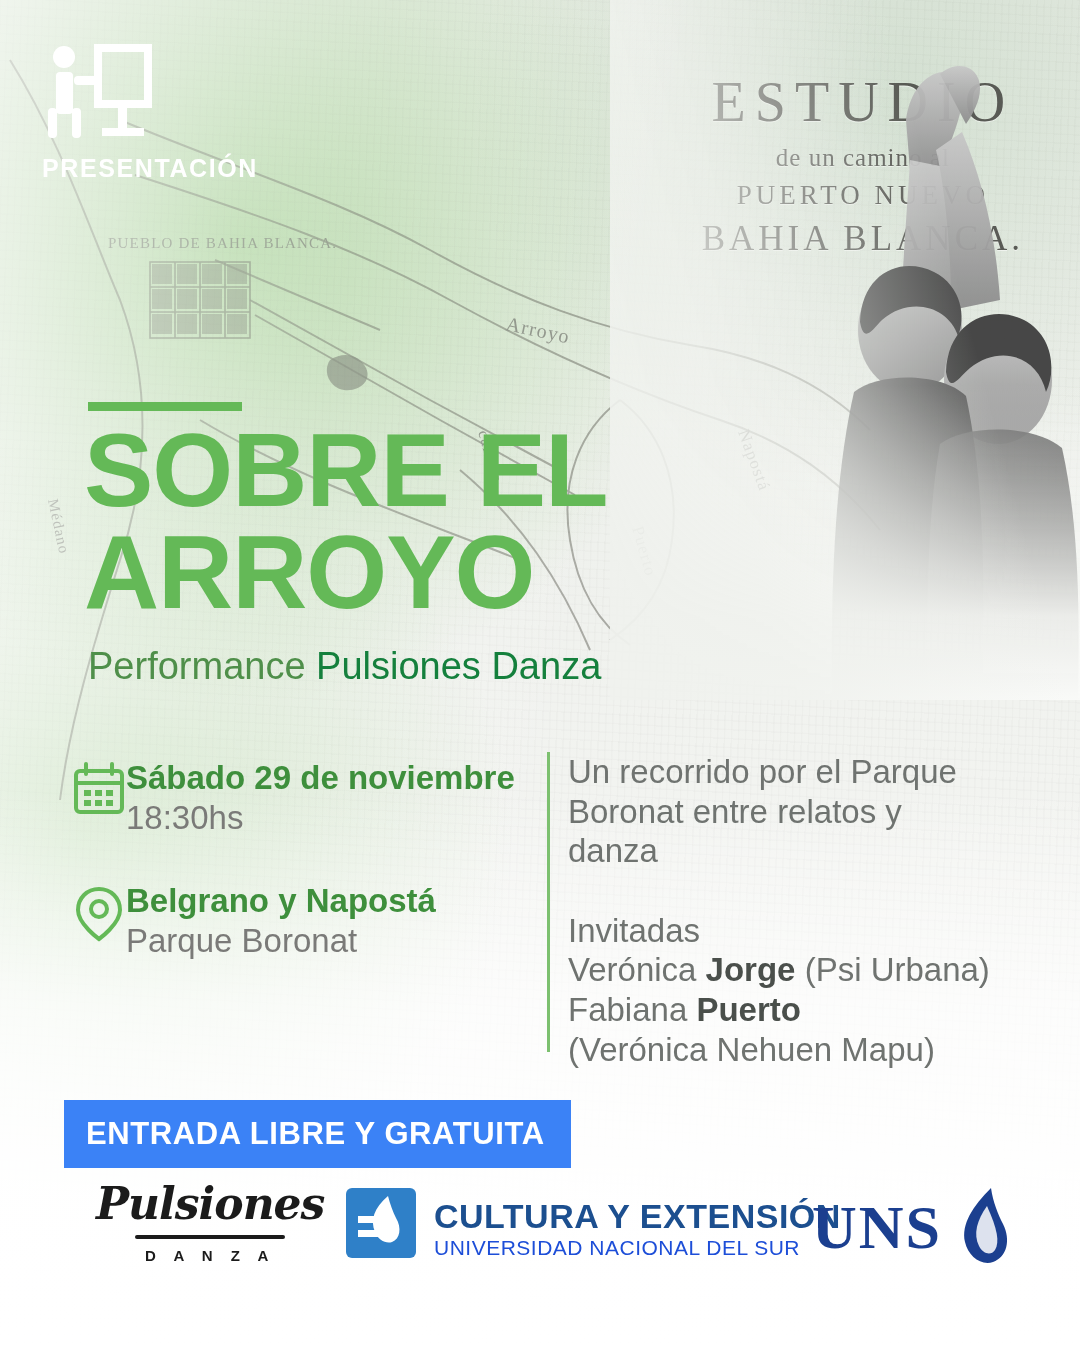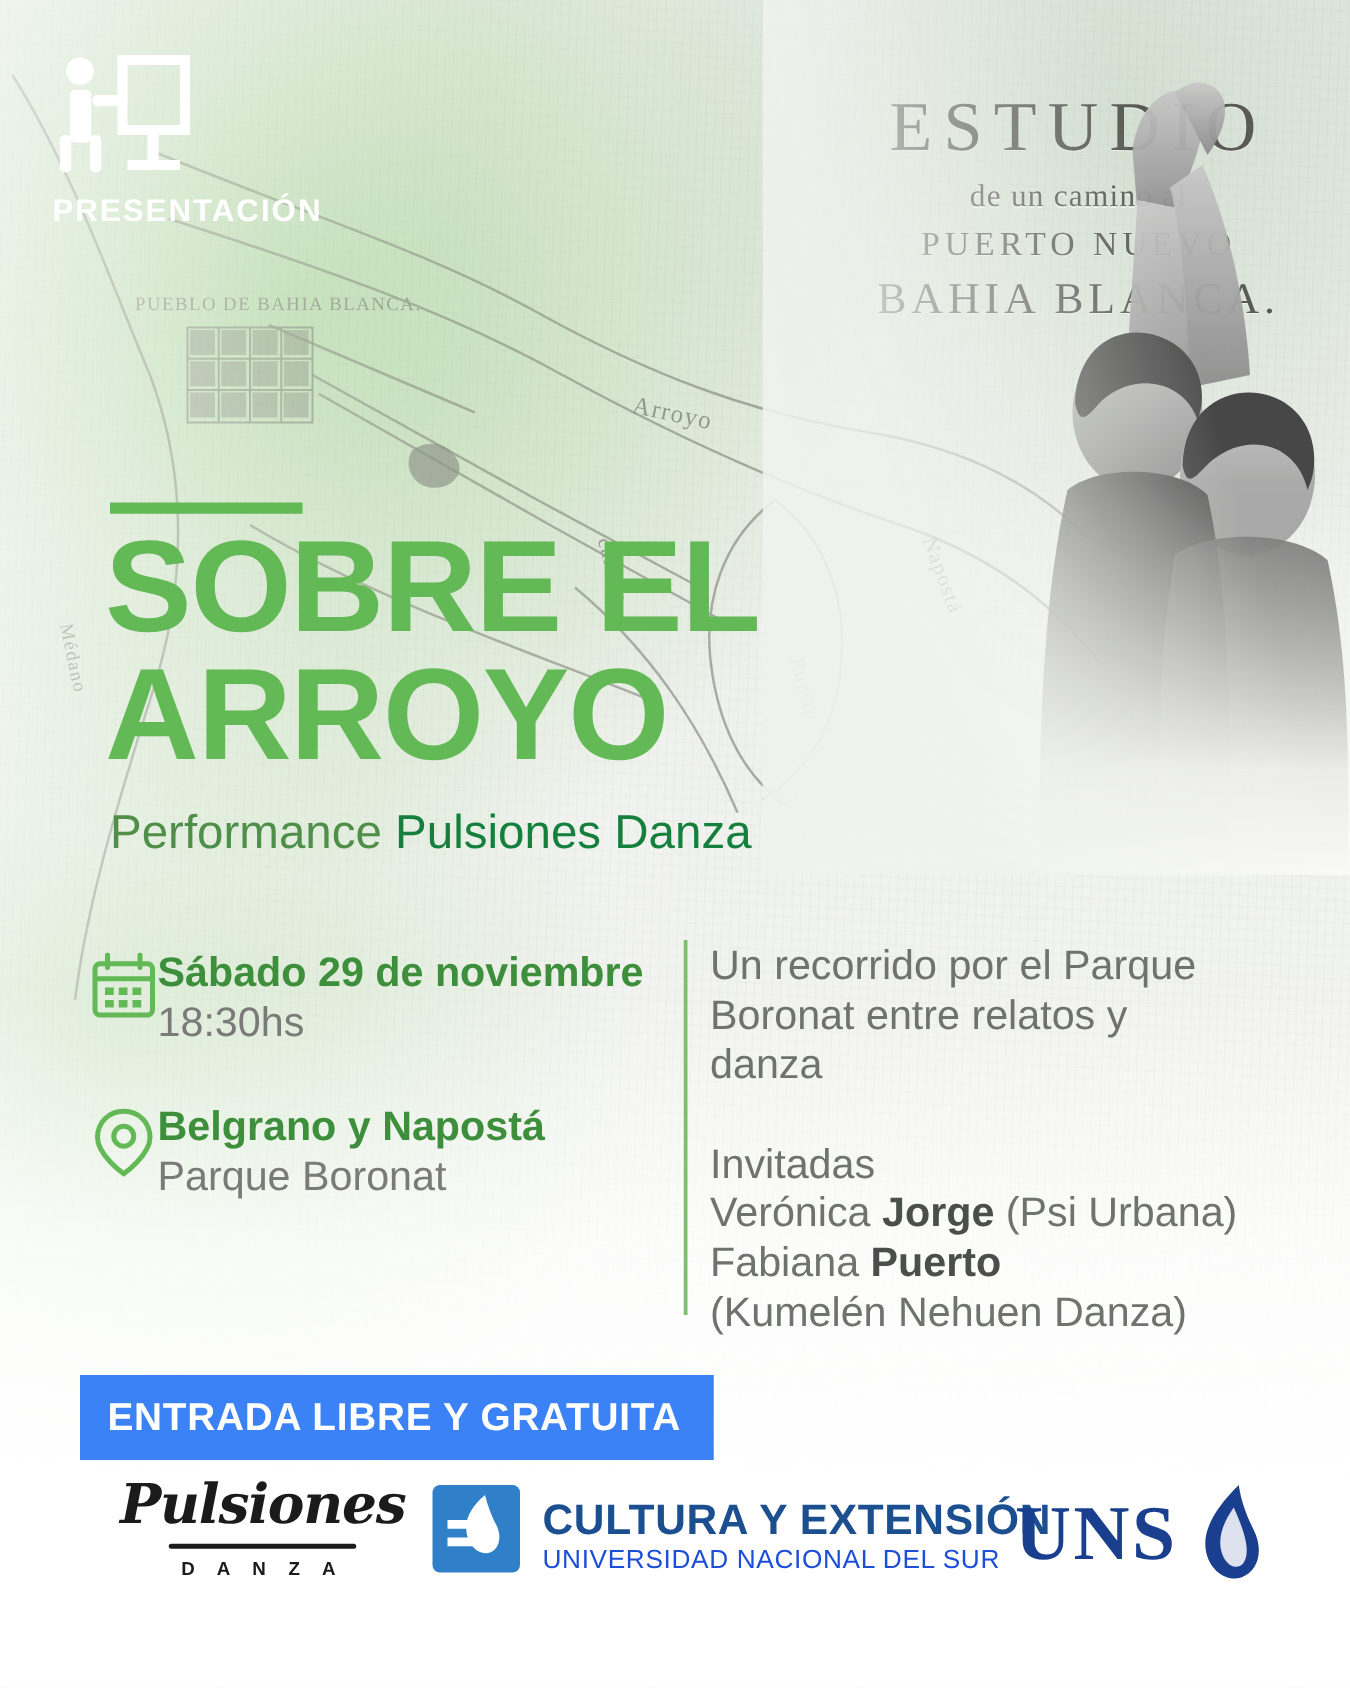--- a/index.html
+++ b/index.html
@@ -450,21 +450,21 @@
     <div class="info-right">
       <div class="blk">Un recorrido por el Parque Boronat entre relatos y danza</div>
       <div class="blk">
         <div>Invitadas</div>
         <div>
           <span>Verónica </span><b>Jorge</b><span> (Psi Urbana)</span>
         </div>
         <div>
           <span>Fabiana </span><b>Puerto</b>
         </div>
-        <div>(Kumelén Nehuen Danza)</div>
+        <div>(Verónica Nehuen Mapu)</div>
       </div>
     </div>
 
     <div class="free-banner">ENTRADA LIBRE Y GRATUITA</div>
 
     <div class="footer">
 
       <div class="logo-pulsiones">
         <div class="word">Pulsiones</div>
         <div class="bar"></div>

